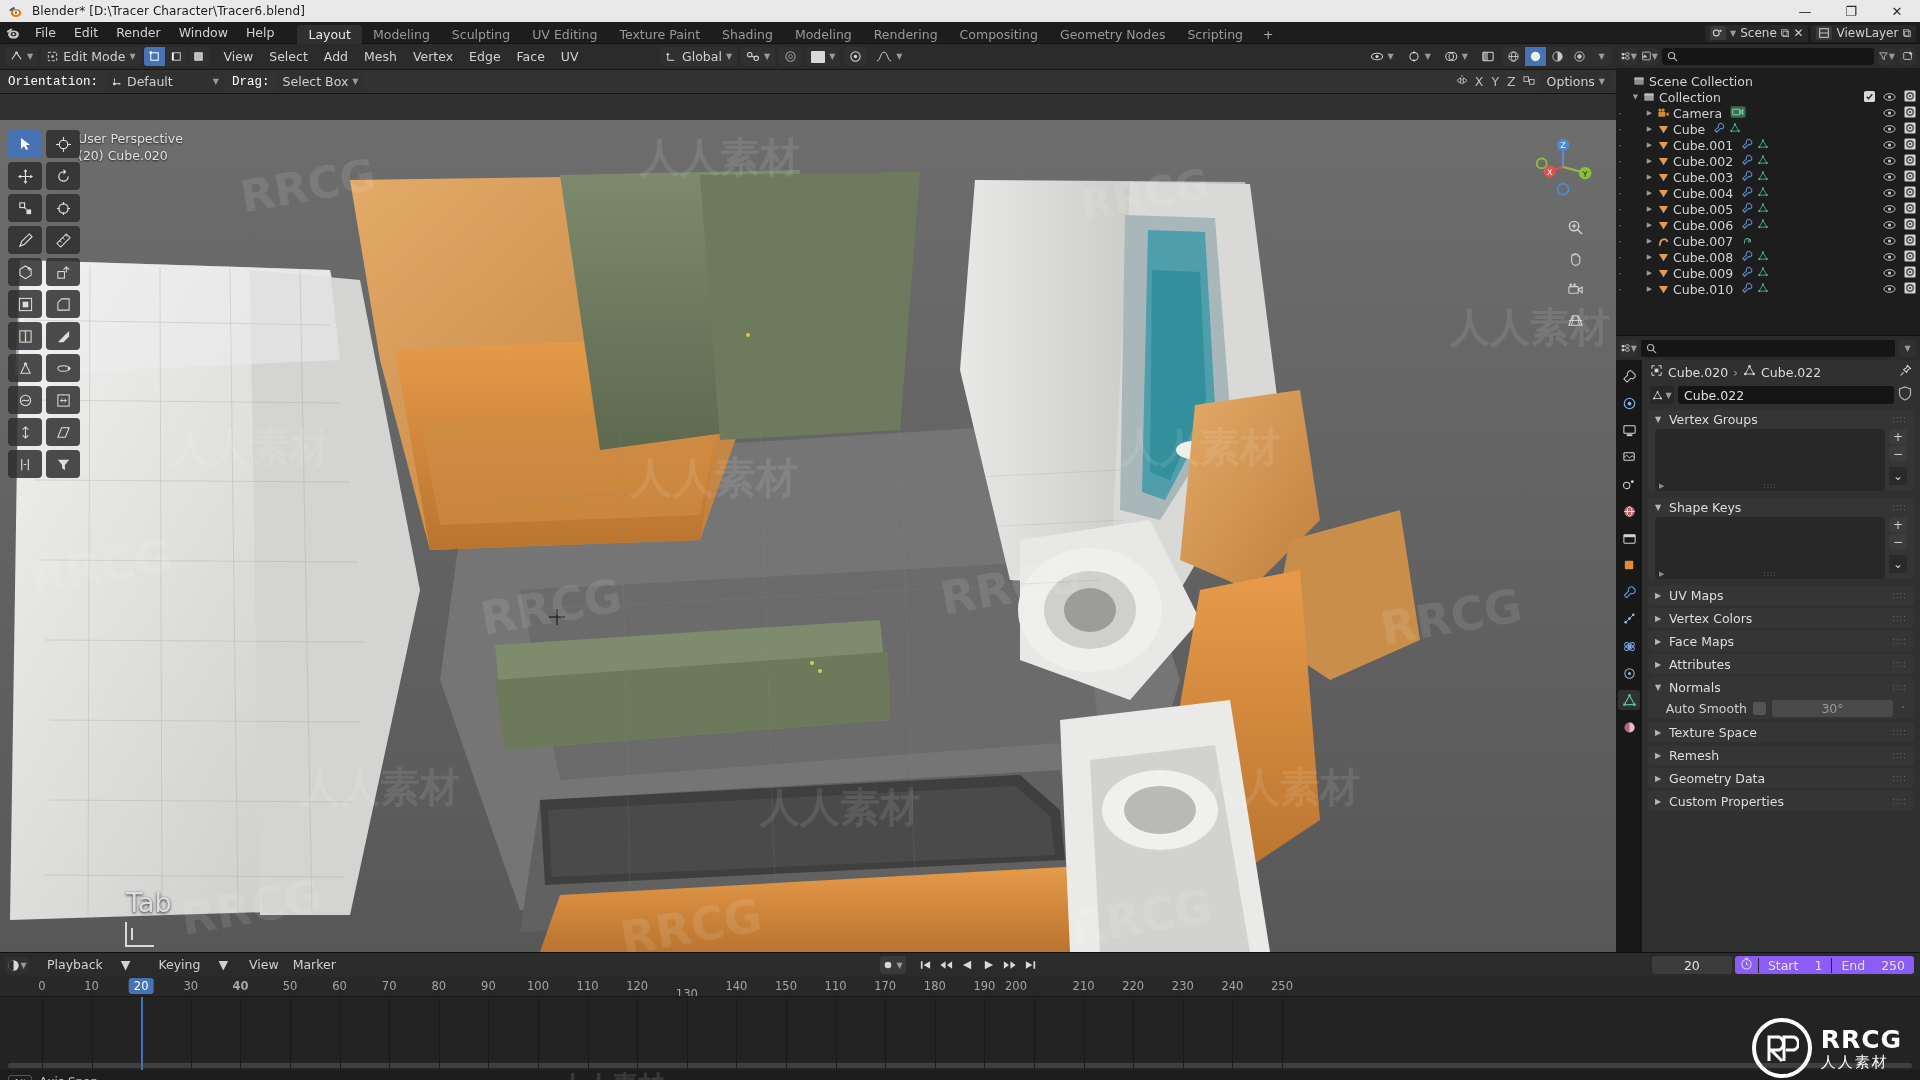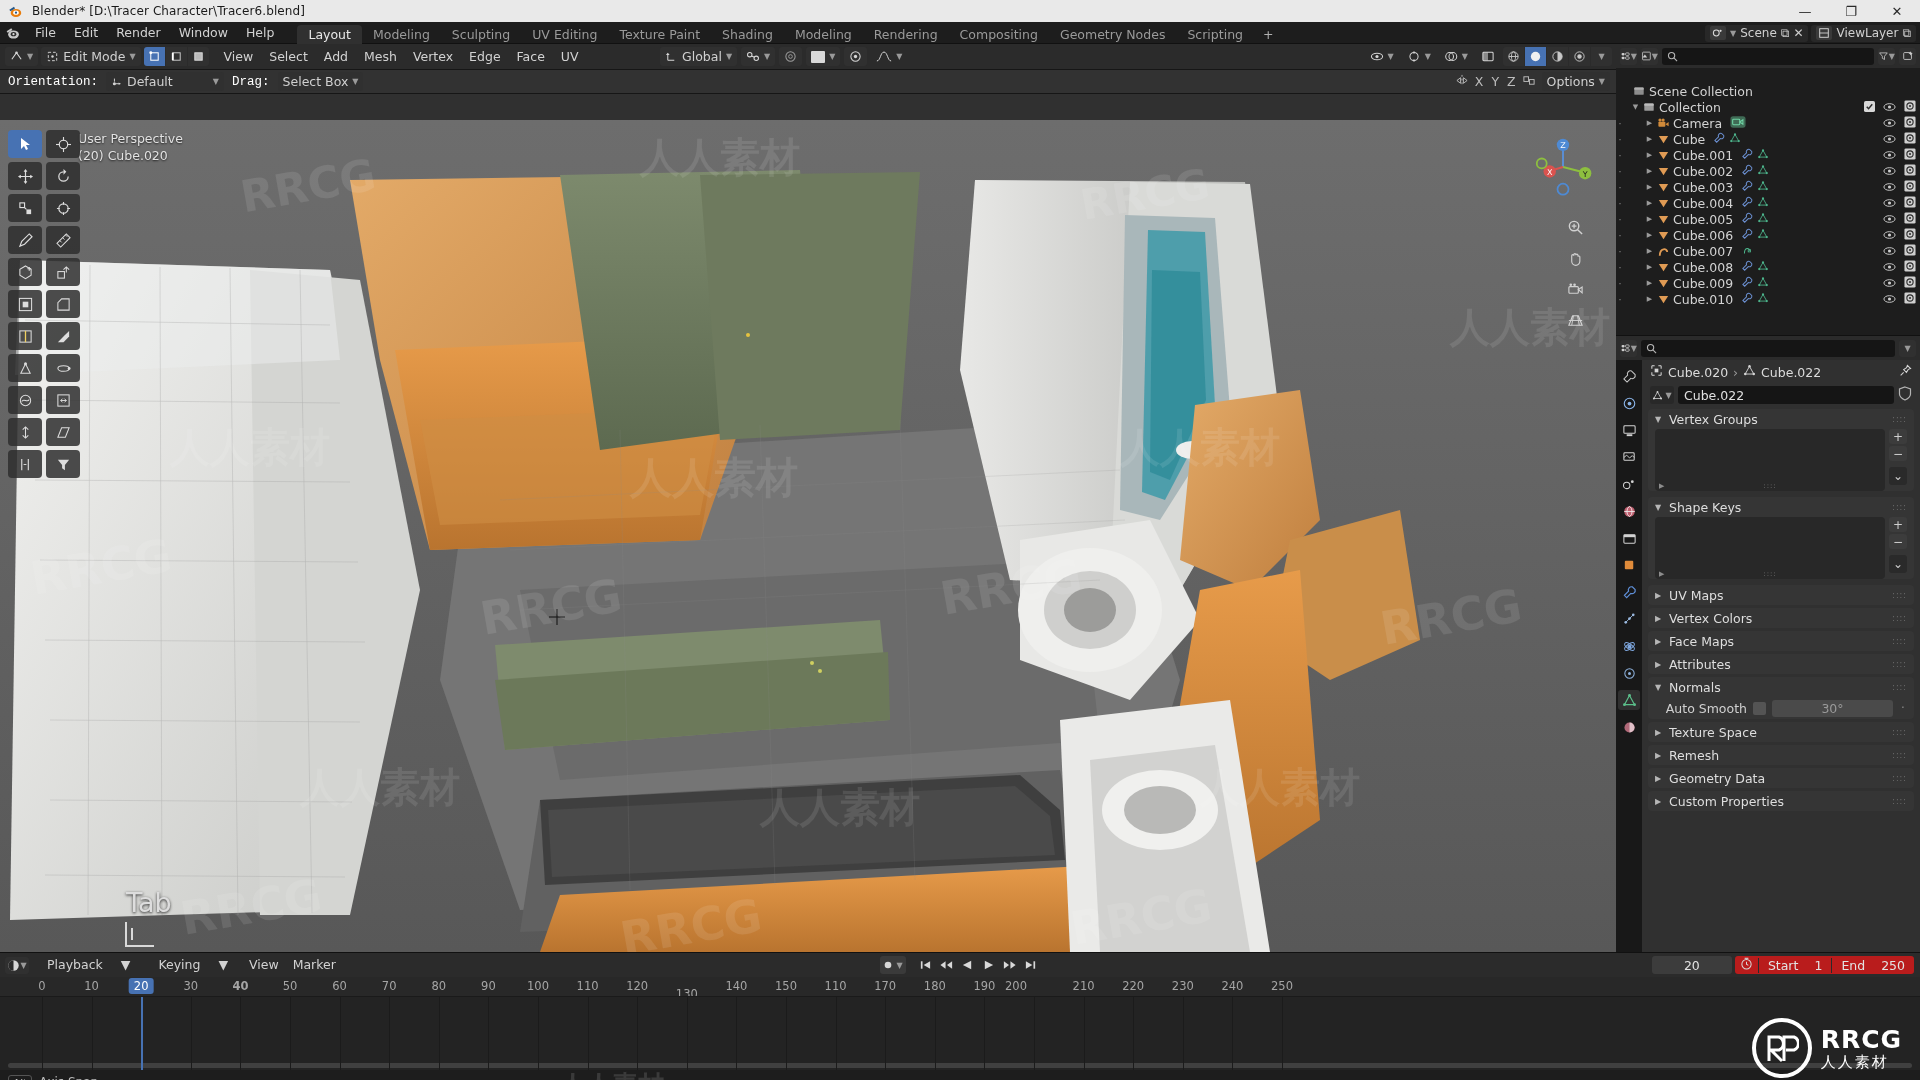--- a/index.html
+++ b/index.html
@@ -91,21 +91,21 @@
   .vtool { width:22px; height:22px; display:flex; align-items:center; justify-content:center;
     color:#d8d8d8; opacity:.88; }
 
   
   #outliner { height:292px; background:#1d1d1d; border-bottom:1px solid #111;
     display:flex; flex-direction:column; }
   .ol-header { height:24px; background:#2b2b2b; display:flex; align-items:center;
     gap:4px; padding:0 4px; }
   .ol-search { flex:1; height:17px; background:#151515; border-radius:3px;
     display:flex; align-items:center; padding:0 5px; gap:4px; }
-  .ol-body { flex:1; overflow:hidden; padding-top:15px; }
+  .ol-body { flex:1; overflow:hidden; padding-top:5px; }
   .ol-row { height:16px; display:flex; align-items:center; font-size:12.5px;
     color:#d3d3d3; padding-left:4px; position:relative; }
   .ol-disc { width:11px; text-align:center; font-size:7px; color:#9a9a9a; }
   .ol-ico { width:16px; display:flex; align-items:center; justify-content:center; }
   .ol-name { margin-left:2px; white-space:nowrap; }
   .ol-right { position:absolute; right:4px; display:flex; align-items:center; gap:8px; }
   .ol-dot { position:absolute; left:0; width:8px; text-align:center; color:#7c7c7c; font-size:11px;}
   .ol-mods { display:flex; gap:4px; margin-left:8px; align-items:center; }
 
   
@@ -161,21 +161,21 @@
   .tl-center { position:absolute; left:50%; transform:translateX(-50%);
     display:flex; align-items:center; gap:10px; }
   .rec-btn { width:26px; height:18px; background:#3a3a3a; border-radius:3px; display:flex;
     align-items:center; justify-content:center; gap:3px; }
   .play-grp { display:flex; gap:2px; align-items:center; }
   .pbtn { width:19px; height:18px; display:flex; align-items:center; justify-content:center;
     color:#d9d9d9; }
   .tl-right { position:absolute; right:6px; display:flex; align-items:center; gap:3px; }
   .frame-field { width:80px; height:18px; background:#3c3c3c; border-radius:3px;
     display:flex; align-items:center; justify-content:center; font-size:12.5px; color:#e2e2e2;}
-  .se-group { height:18px; background:#b91c1c; border-radius:3px; display:flex;
+  .se-group { height:18px; background:#8b5cf6; border-radius:3px; display:flex;
     align-items:center; font-size:12.5px; color:#e2e2e2; }
   .se-group .ic { padding:0 5px; }
   .se-group .seg { display:flex; align-items:center; gap:16px; padding:0 9px;
     border-left:1px solid #2a2a2a; }
   .tl-ruler { height:20px; background:#282828; position:relative; overflow:hidden;
     border-bottom:1px solid #1a1a1a; }
   .tick { position:absolute; top:2px; font-size:11.5px; color:#a5a5a5;
     transform:translateX(-50%); }
   .tl-track { flex:1; background:#232323; position:relative; overflow:hidden; }
   .vline { position:absolute; top:0; bottom:0; width:1px; background:#1b1b1b; }

